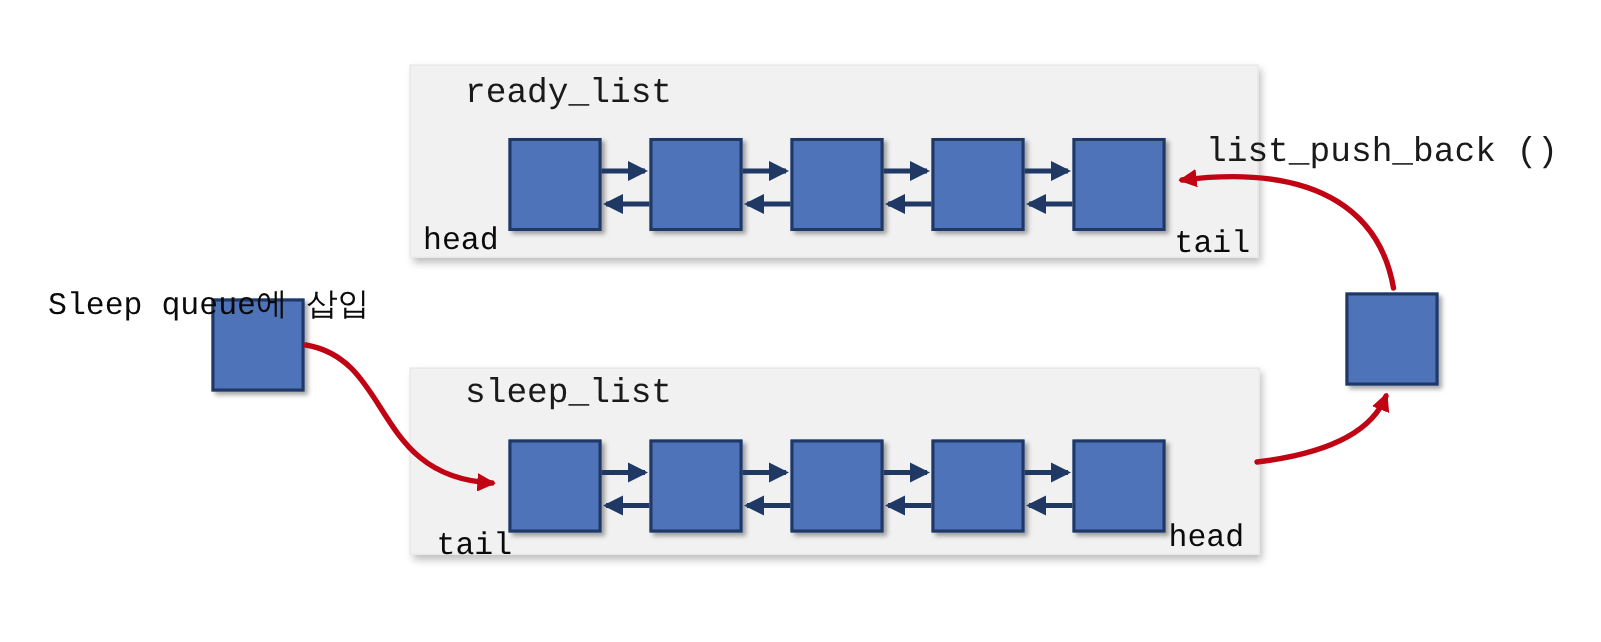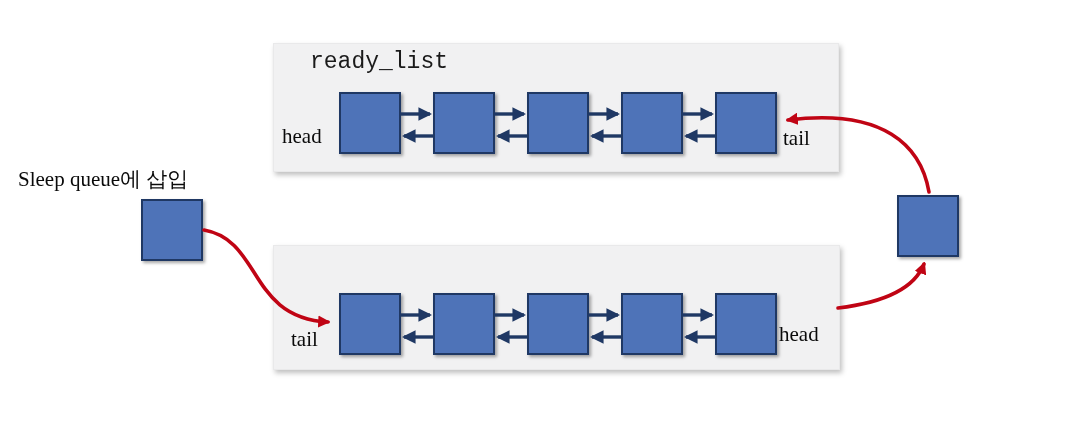--- a/index.html
+++ b/index.html
@@ -35,29 +35,29 @@
     box-sizing:border-box;
     box-shadow:2px 2px 3px rgba(0,0,0,0.35);
   }
   .label{
     position:absolute;
     white-space:pre;
     line-height:1;
     color:var(--text);
   }
   .mono{font-family:"Liberation Mono","DejaVu Sans Mono",monospace;font-size:23px;color:#1a1a1a;}
-  .sans{font-family:Liberation Serif, serif;font-size:21px;color:#0a0a0a;}
+  .sans{font-family:Liberation Mono, monospace;font-size:21px;color:#0a0a0a;margin-top:25px;}
   .lbl-ready-title{left:310px;top:51px;font-family:Liberation Mono, monospace;}
   .lbl-sleep-title{left:310px;top:251px;}
   .lbl-ready-head{left:282px;top:126px;}
   .lbl-ready-tail{left:783px;top:128px;}
   .lbl-sleep-tail{left:291px;top:329px;}
   .lbl-sleep-head{left:779px;top:324px;}
   .lbl-timer-sleep{left:8px;top:142px;color:var(--highlight-text);}
-  .lbl-sleep-insert{left:18px;top:169px;}
+  .lbl-sleep-insert{left:32px;top:169px;}
   .lbl-push-back{left:804px;top:90px;}
   .lbl-wake-up{left:872px;top:309px;font-size:22px;}
   #arrow-layer{
     position:absolute;left:0;top:0;width:1067px;height:428px;
     pointer-events:none;
   }
   #arrow-layer .flow{
     fill:none;
     stroke:var(--flow-arrow);
     stroke-width:3.6;
@@ -122,18 +122,20 @@
       </g>
     <path class="flow" d="M 204 230 C 262 240 248 318 328 322" marker-end="url(#arrow-red)"></path>
     <path class="flow" d="M 838 308 C 888 302 915 287 924 264" marker-end="url(#arrow-red)"></path>
     <path class="flow" d="M 929 192 C 921 146 884 108 788 120" marker-end="url(#arrow-red)"></path>
   </svg>
 
   <div class="label mono lbl-ready-title">ready_list</div>
   <div class="label sans lbl-ready-head">head</div>
   <div class="label sans lbl-ready-tail">tail</div>
 
+  <div class="label mono lbl-sleep-title">sleep_list</div>
   <div class="label sans lbl-sleep-tail">tail</div>
   <div class="label sans lbl-sleep-head">head</div>
 
   <div class="label sans lbl-sleep-insert">Sleep queue에 삽입</div>
+  <div class="label mono lbl-push-back">list_push_back ()</div>
 
 </div>
 
 </body></html>

